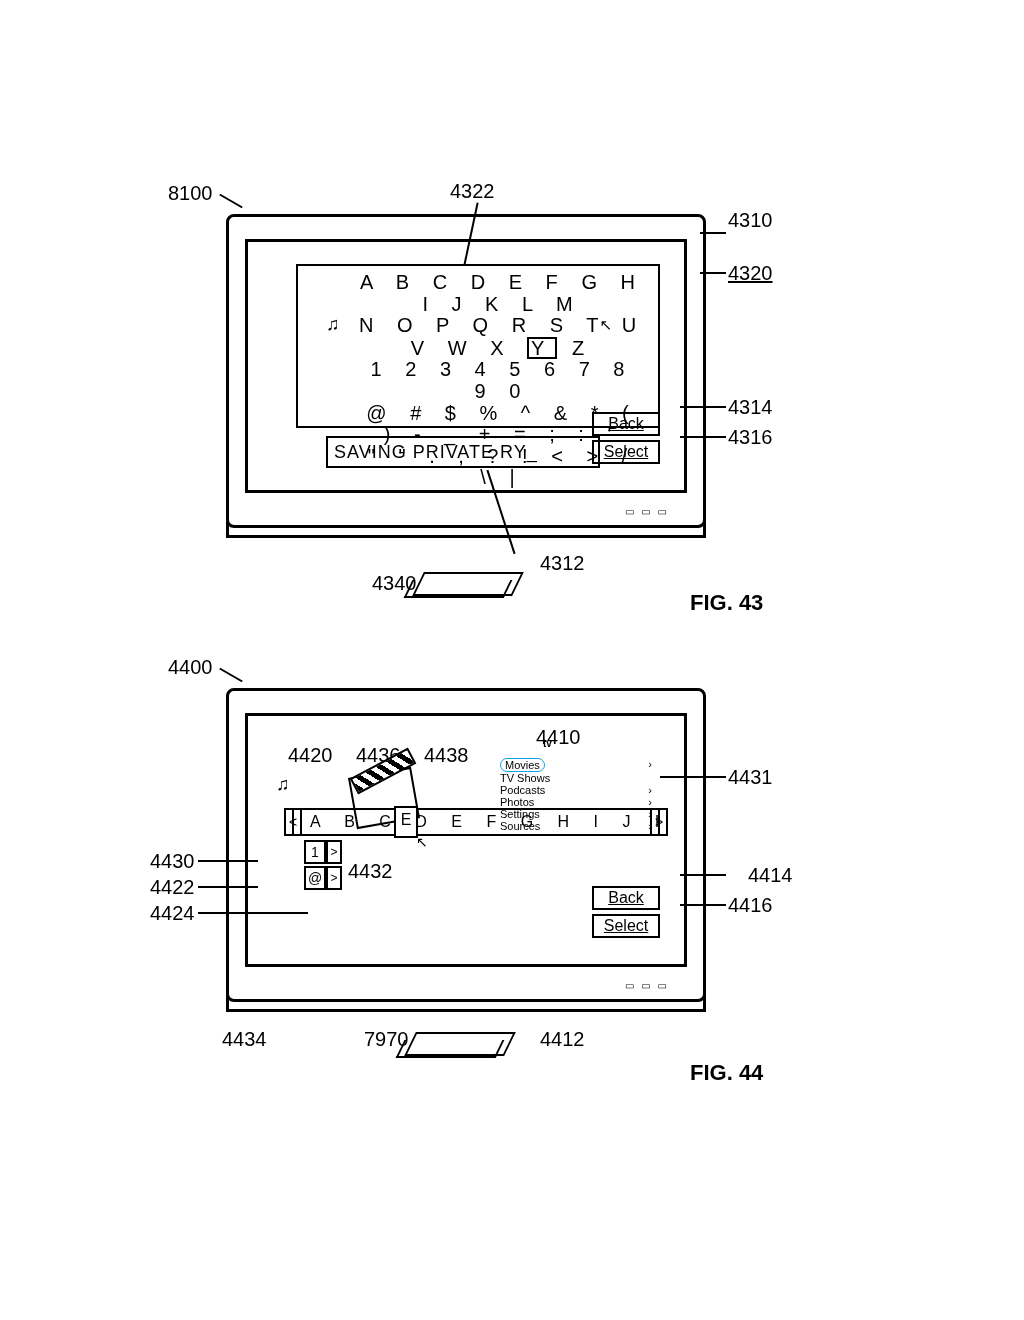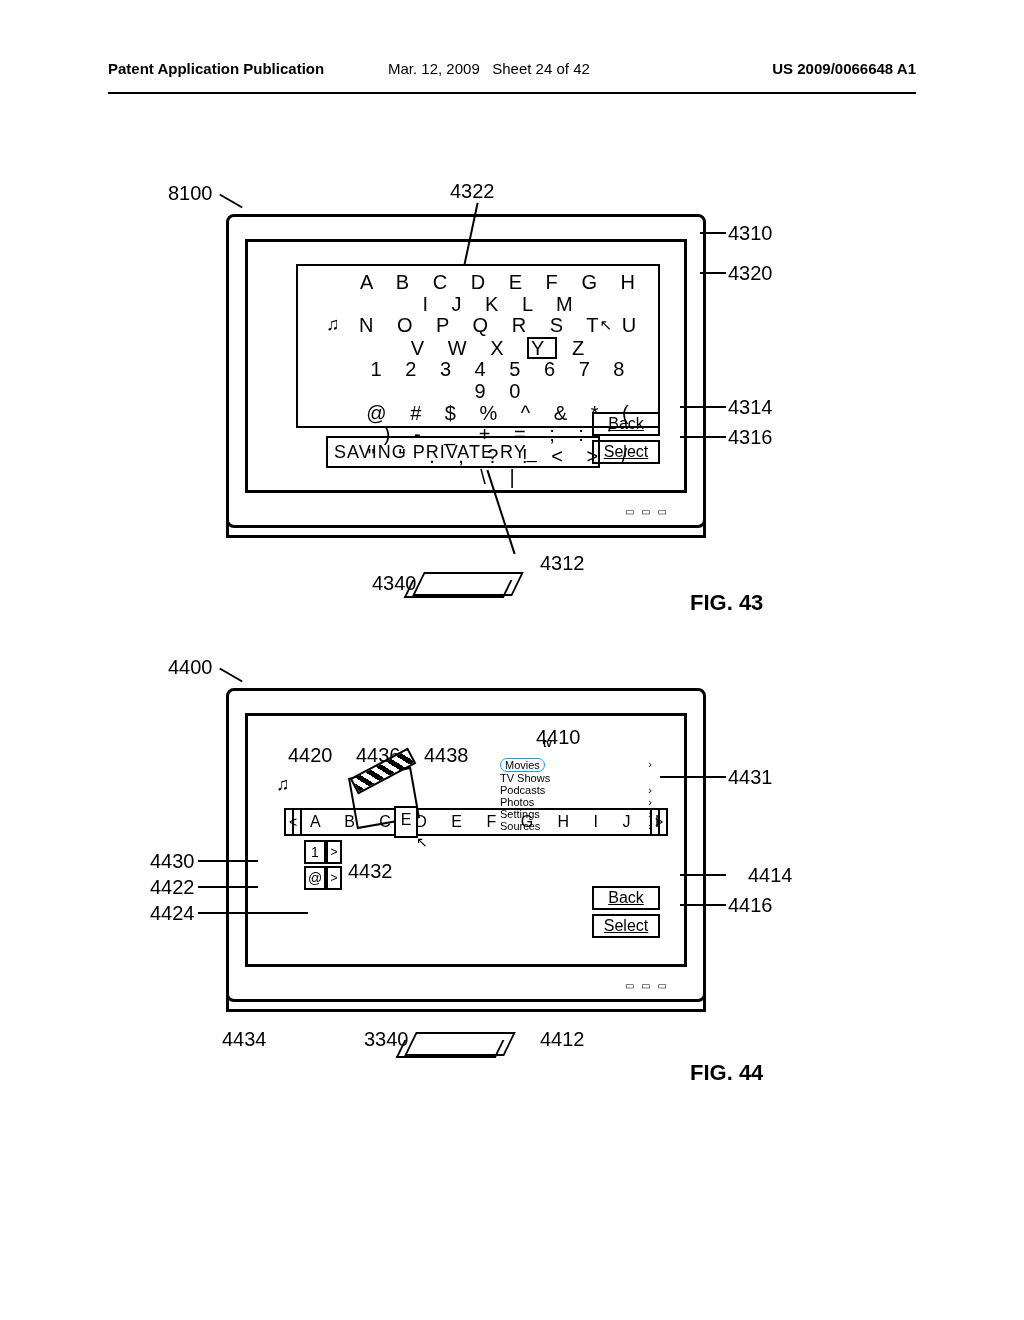--- a/index.html
+++ b/index.html
@@ -66,33 +66,25 @@
   .fig44-back   { position:absolute; right:24px; bottom:54px; width:64px; }
   .fig44-select { position:absolute; right:24px; bottom:26px; width:64px; }
 
   .fig-caption { position:absolute; font-weight:bold; font-size:22px; }
 </style>
 </head>
 <body>
 
 <div class="page">
 
-  <div class="header-bar">
-    <span class="hdr-left">Patent Application Publication</span>
-    <span class="hdr-mid">
-      <span>Mar. 12, 2009</span>&nbsp;&nbsp;
-      <span>Sheet 24 of 42</span>
-    </span>
-    <span class="hdr-right">US 2009/0066648 A1</span>
-  </div>
 
   <div class="label" style="left:168px; top:182px;">8100</div>
   <div class="label" style="left:450px; top:180px;">4322</div>
-  <div class="label" style="left:728px; top:222px;">4310</div>
-  <div class="label" style="left:728px; top:262px;">4320</div>
+  <div class="label" style="left:728px; top:209px;">4310</div>
+  <div class="label" style="left:728px; top:262px;text-decoration:underline;">4320</div>
   <div class="label" style="left:728px; top:396px;">4314</div>
   <div class="label" style="left:728px; top:426px;">4316</div>
   <div class="label" style="left:540px; top:552px;">4312</div>
   <div class="label" style="left:372px; top:572px;">4340</div>
   <div class="fig-caption" style="left:690px; top:590px;">FIG. 43</div>
 
   <div class="tv1-outer">
     <div class="tv1-screen">
 
       <div class="fig43-kbd">
@@ -136,21 +128,21 @@
   <div class="label" style="left:424px; top:744px;">4438</div>
   <div class="label" style="left:536px; top:726px;">4410</div>
   <div class="label" style="left:728px; top:766px;">4431</div>
   <div class="label" style="left:150px; top:850px;">4430</div>
   <div class="label" style="left:150px; top:876px;">4422</div>
   <div class="label" style="left:150px; top:902px;">4424</div>
   <div class="label" style="left:348px; top:860px;">4432</div>
   <div class="label" style="left:728px; top:864px;margin-left:20px;">4414</div>
   <div class="label" style="left:728px; top:894px;">4416</div>
   <div class="label" style="left:222px; top:1028px;">4434</div>
-  <div class="label" style="left:364px; top:1028px;">3340</div>
+  <div class="label" style="left:364px; top:1028px;">7970</div>
   <div class="label" style="left:540px; top:1028px;">4412</div>
   <div class="fig-caption" style="left:690px; top:1060px;">FIG. 44</div>
 
   <div class="tv2-outer">
     <div class="tv2-screen">
 
       <span class="fig44-music">♫</span>
       <div class="fig44-clap"></div>
       <div class="fig44-clap-top"></div>
 

